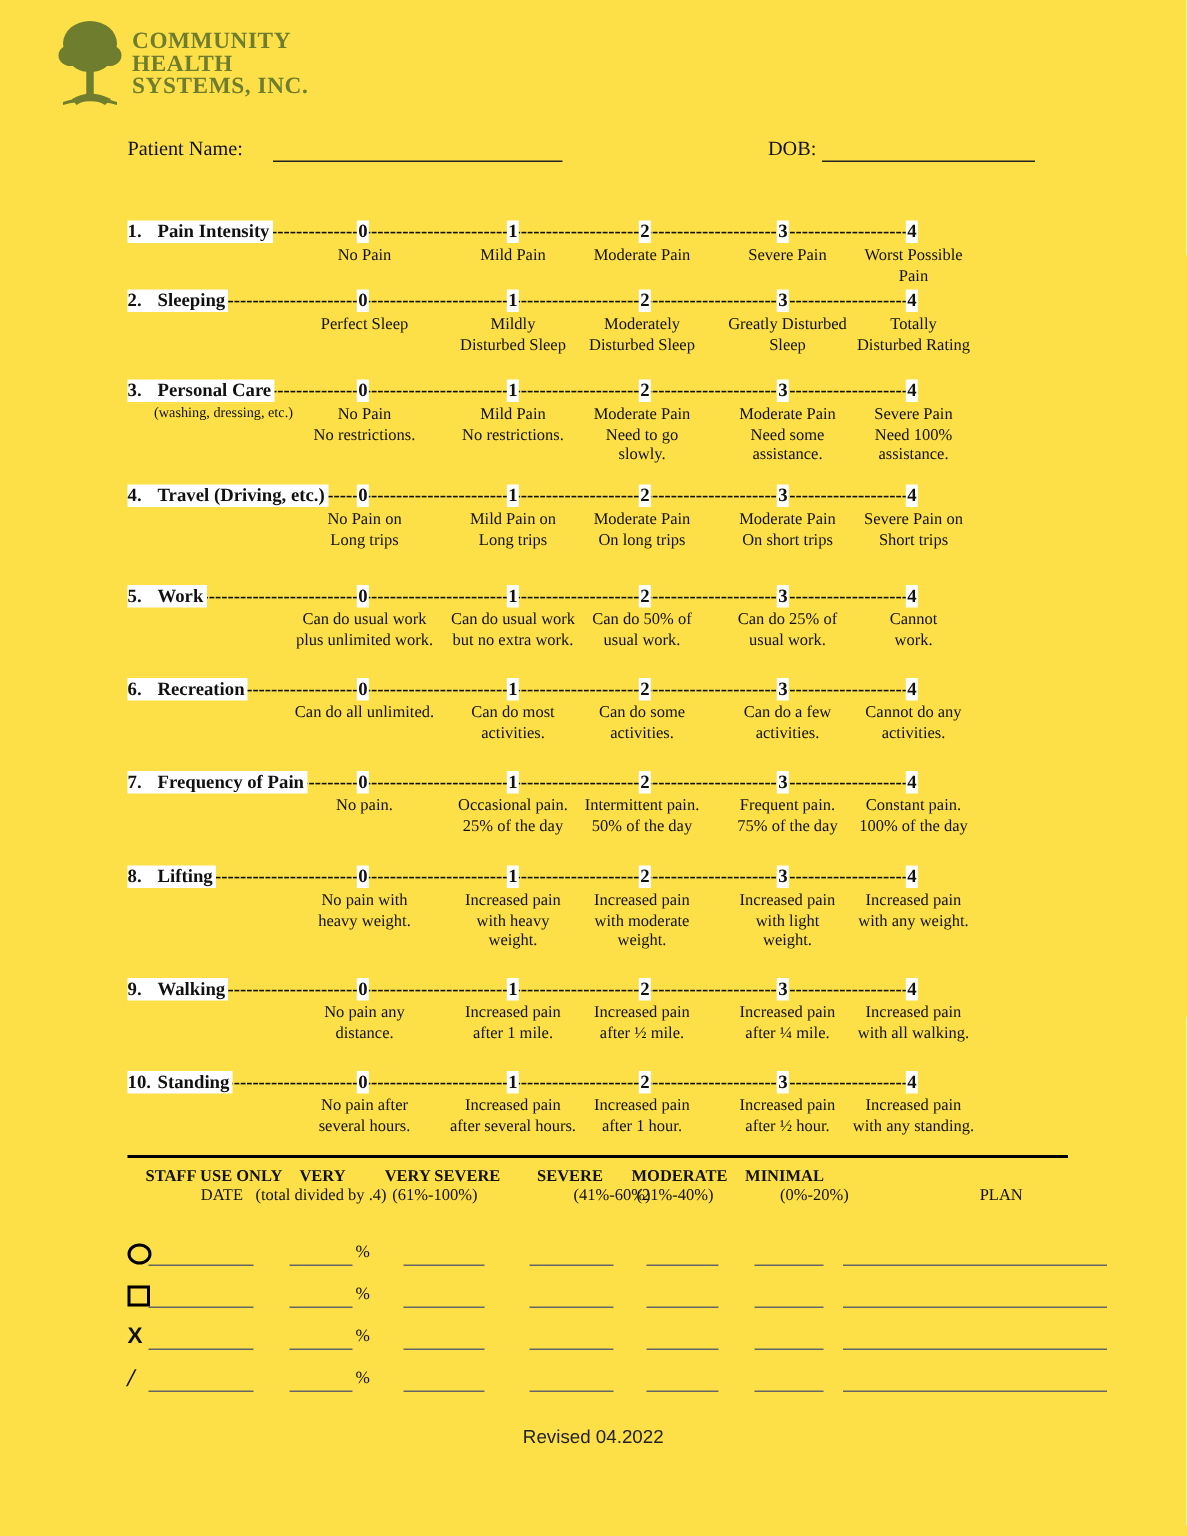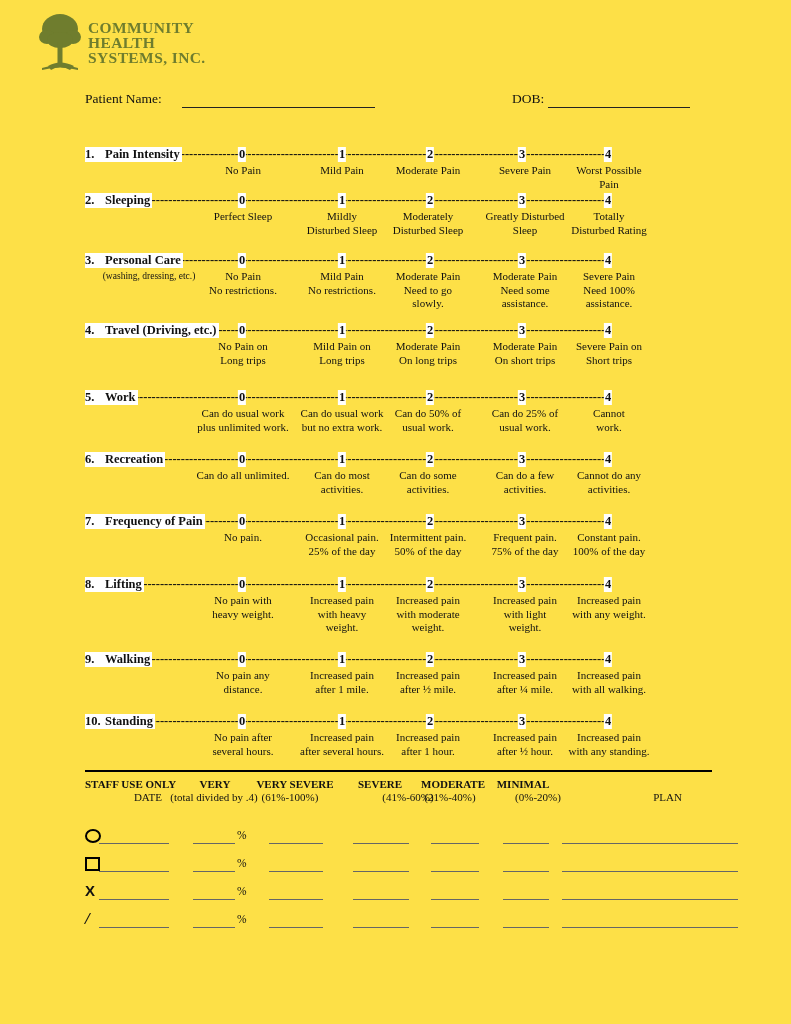--- a/index.html
+++ b/index.html
@@ -44,32 +44,32 @@
         line-height:13.5px;white-space:pre-line;}
   .c0{left:98px}.c1{left:197px}.c2{left:283px}.c3{left:380px}.c4{left:464px}
 
   
   .divider{position:absolute;top:770px;left:85px;width:627px;border-top:2.2px solid #000;}
   .staff{position:absolute;top:778px;left:85px;width:660px;font-size:11px;}
   .shead{position:relative;height:30px;font-size:11px;}
   .sh{position:absolute;text-align:center;}
   .b1{top:0;font-weight:bold;}
   .b2{top:13px;}
-  .sh-staffuse{left:0;text-align:center;}
+  .sh-staffuse{left:12px;text-align:center;}
   .sh-date{left:20px;width:57px;text-align:right;}
   .sh-score{left:90px;width:80px;}
   .sh-scoresub{left:75px;width:108px;}
   .sh-vs{left:160px;width:100px;}
   .sh-vssub{left:160px;width:90px;}
   .sh-sev{left:255px;width:80px;}
   .sh-sevsub{left:234px;width:90px;padding-left:44px;}
   .sh-mod{left:323px;width:90px;}
   .sh-modsub{left:320px;width:90px;}
   .sh-min{left:398px;width:80px;}
-  .sh-minsub{left:408px;width:90px;}
+  .sh-minsub{left:391px;width:90px;padding-left:22px;}
   .sh-plan{left:540px;width:85px;font-weight:bold;font-weight:normal;}
   .srow{position:absolute;left:0;height:24px;width:660px;}
   .r0{top:48px}.r1{top:76px}.r2{top:104px}.r3{top:132px}
   .bl{position:absolute;border-bottom:1.3px solid #666;height:15px;top:2px;}
   .b-date{left:14px;width:70px;}
   .b-score{left:108px;width:42px;}
   .pct{position:absolute;left:152px;top:3px;font-size:11.5px;}
   .b-vs{left:184px;width:54px;}
   .b-sev{left:268px;width:56px;}
   .b-mod{left:346px;width:48px;}
@@ -449,13 +449,14 @@
       <span class="bl b-score"></span>
       <span class="pct">%</span>
       <span class="bl b-vs"></span>
       <span class="bl b-sev"></span>
       <span class="bl b-mod"></span>
       <span class="bl b-min"></span>
       <span class="bl b-plan"></span>
     </div>
   </div>
 
+  <div class="footer">Revised 04.2022</div>
 </div>
 
 </body></html>

